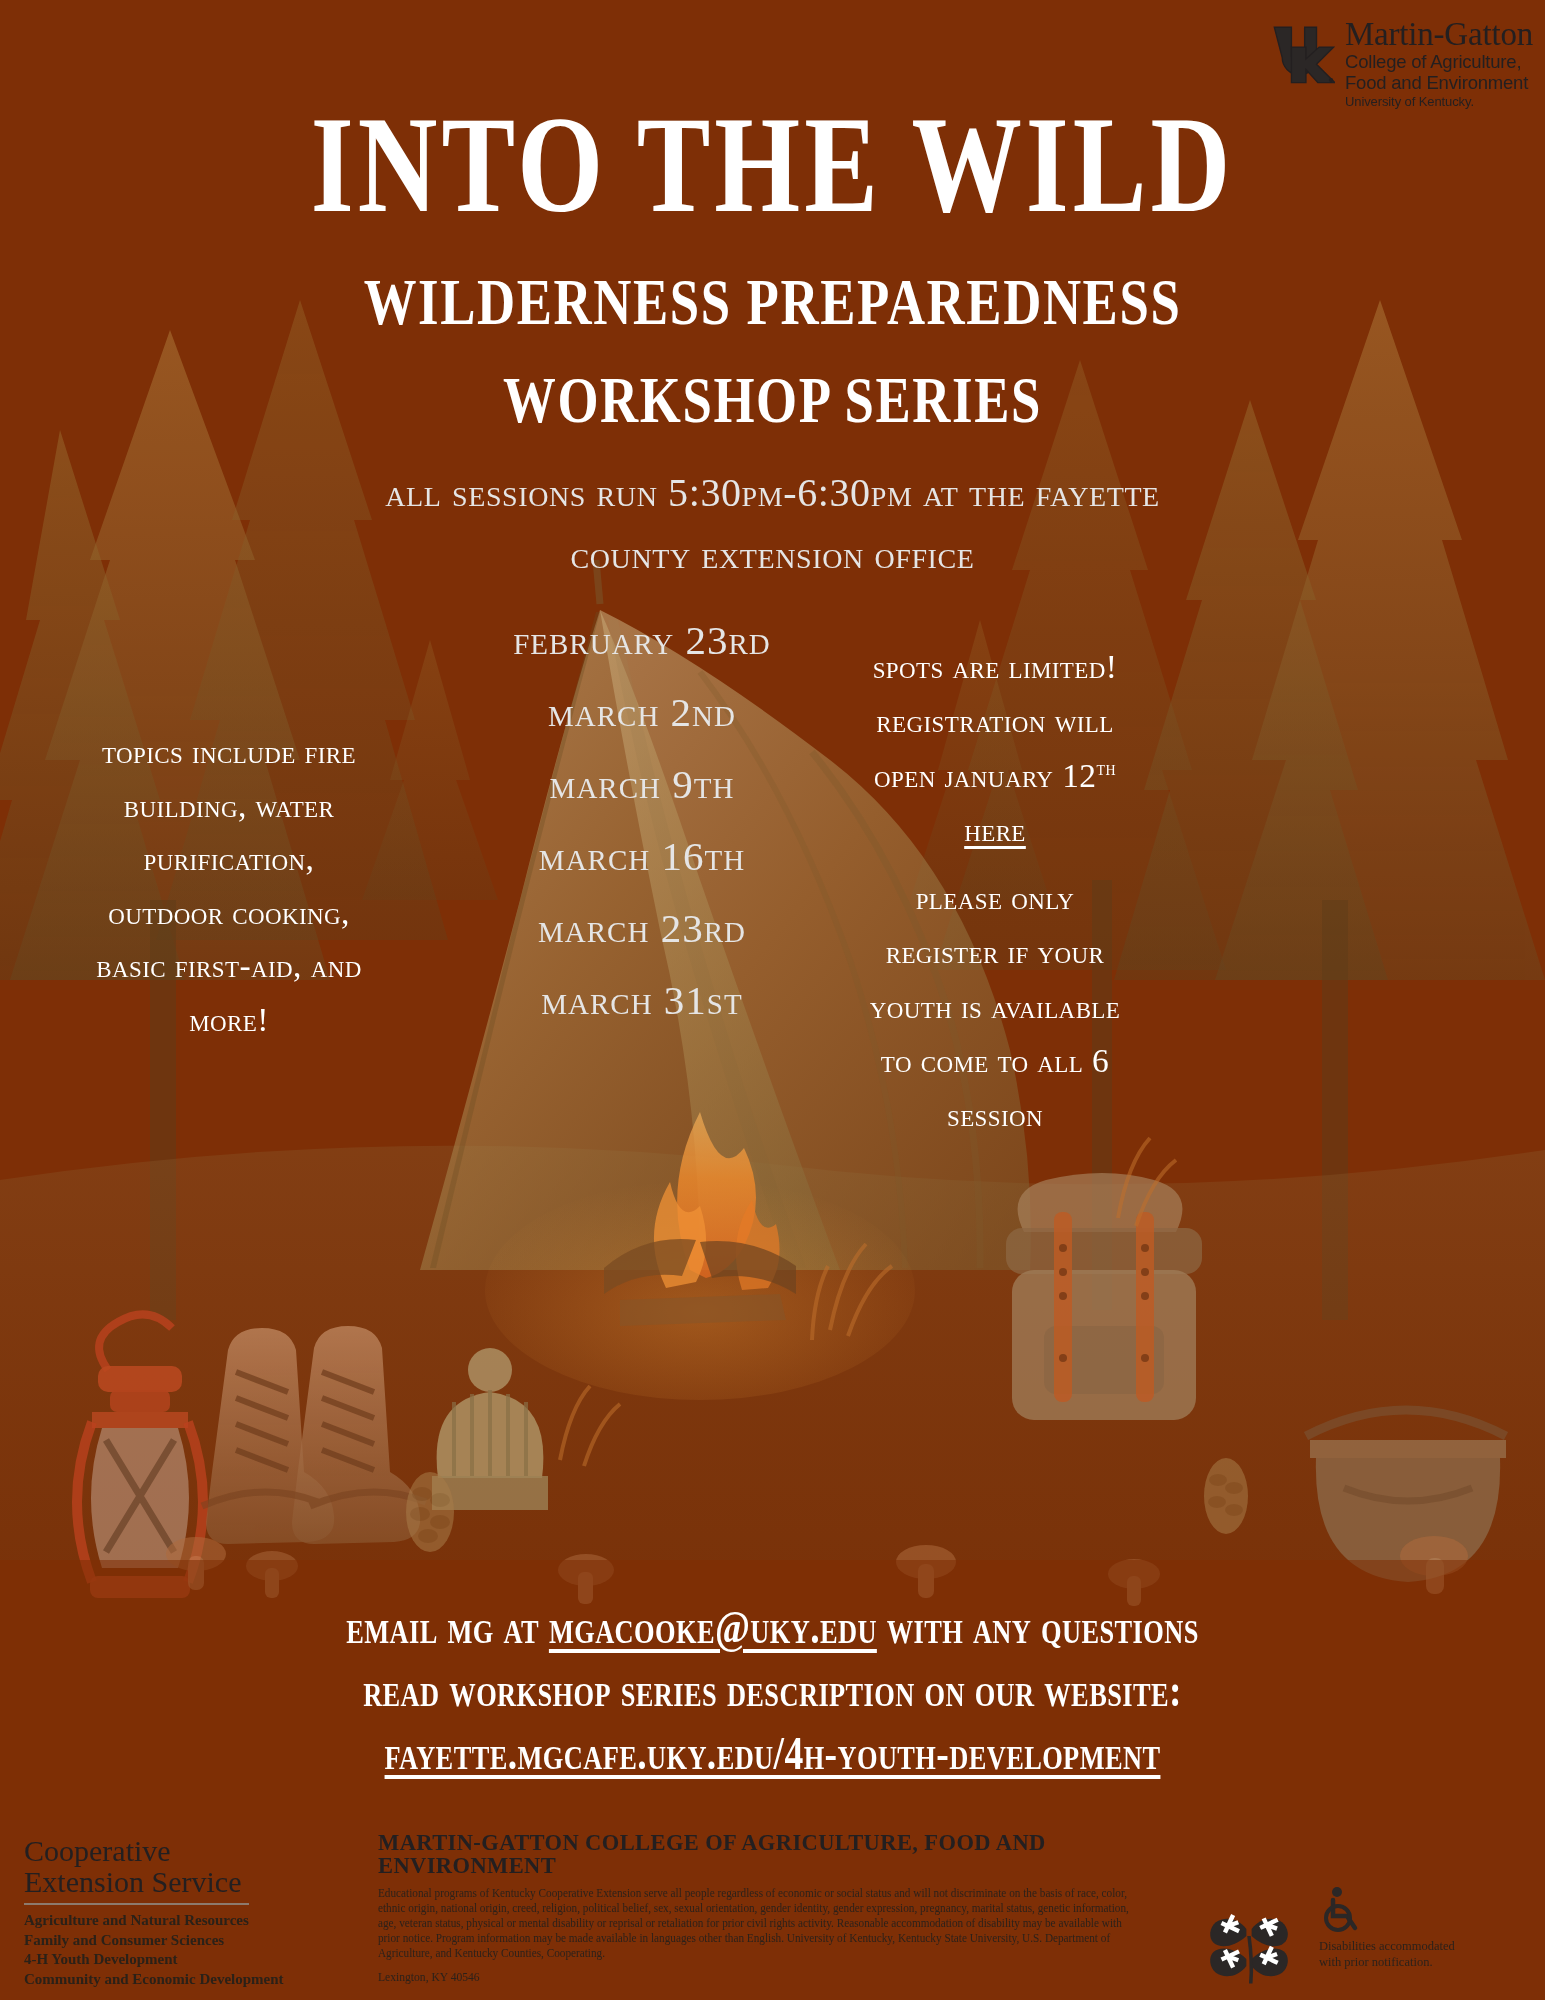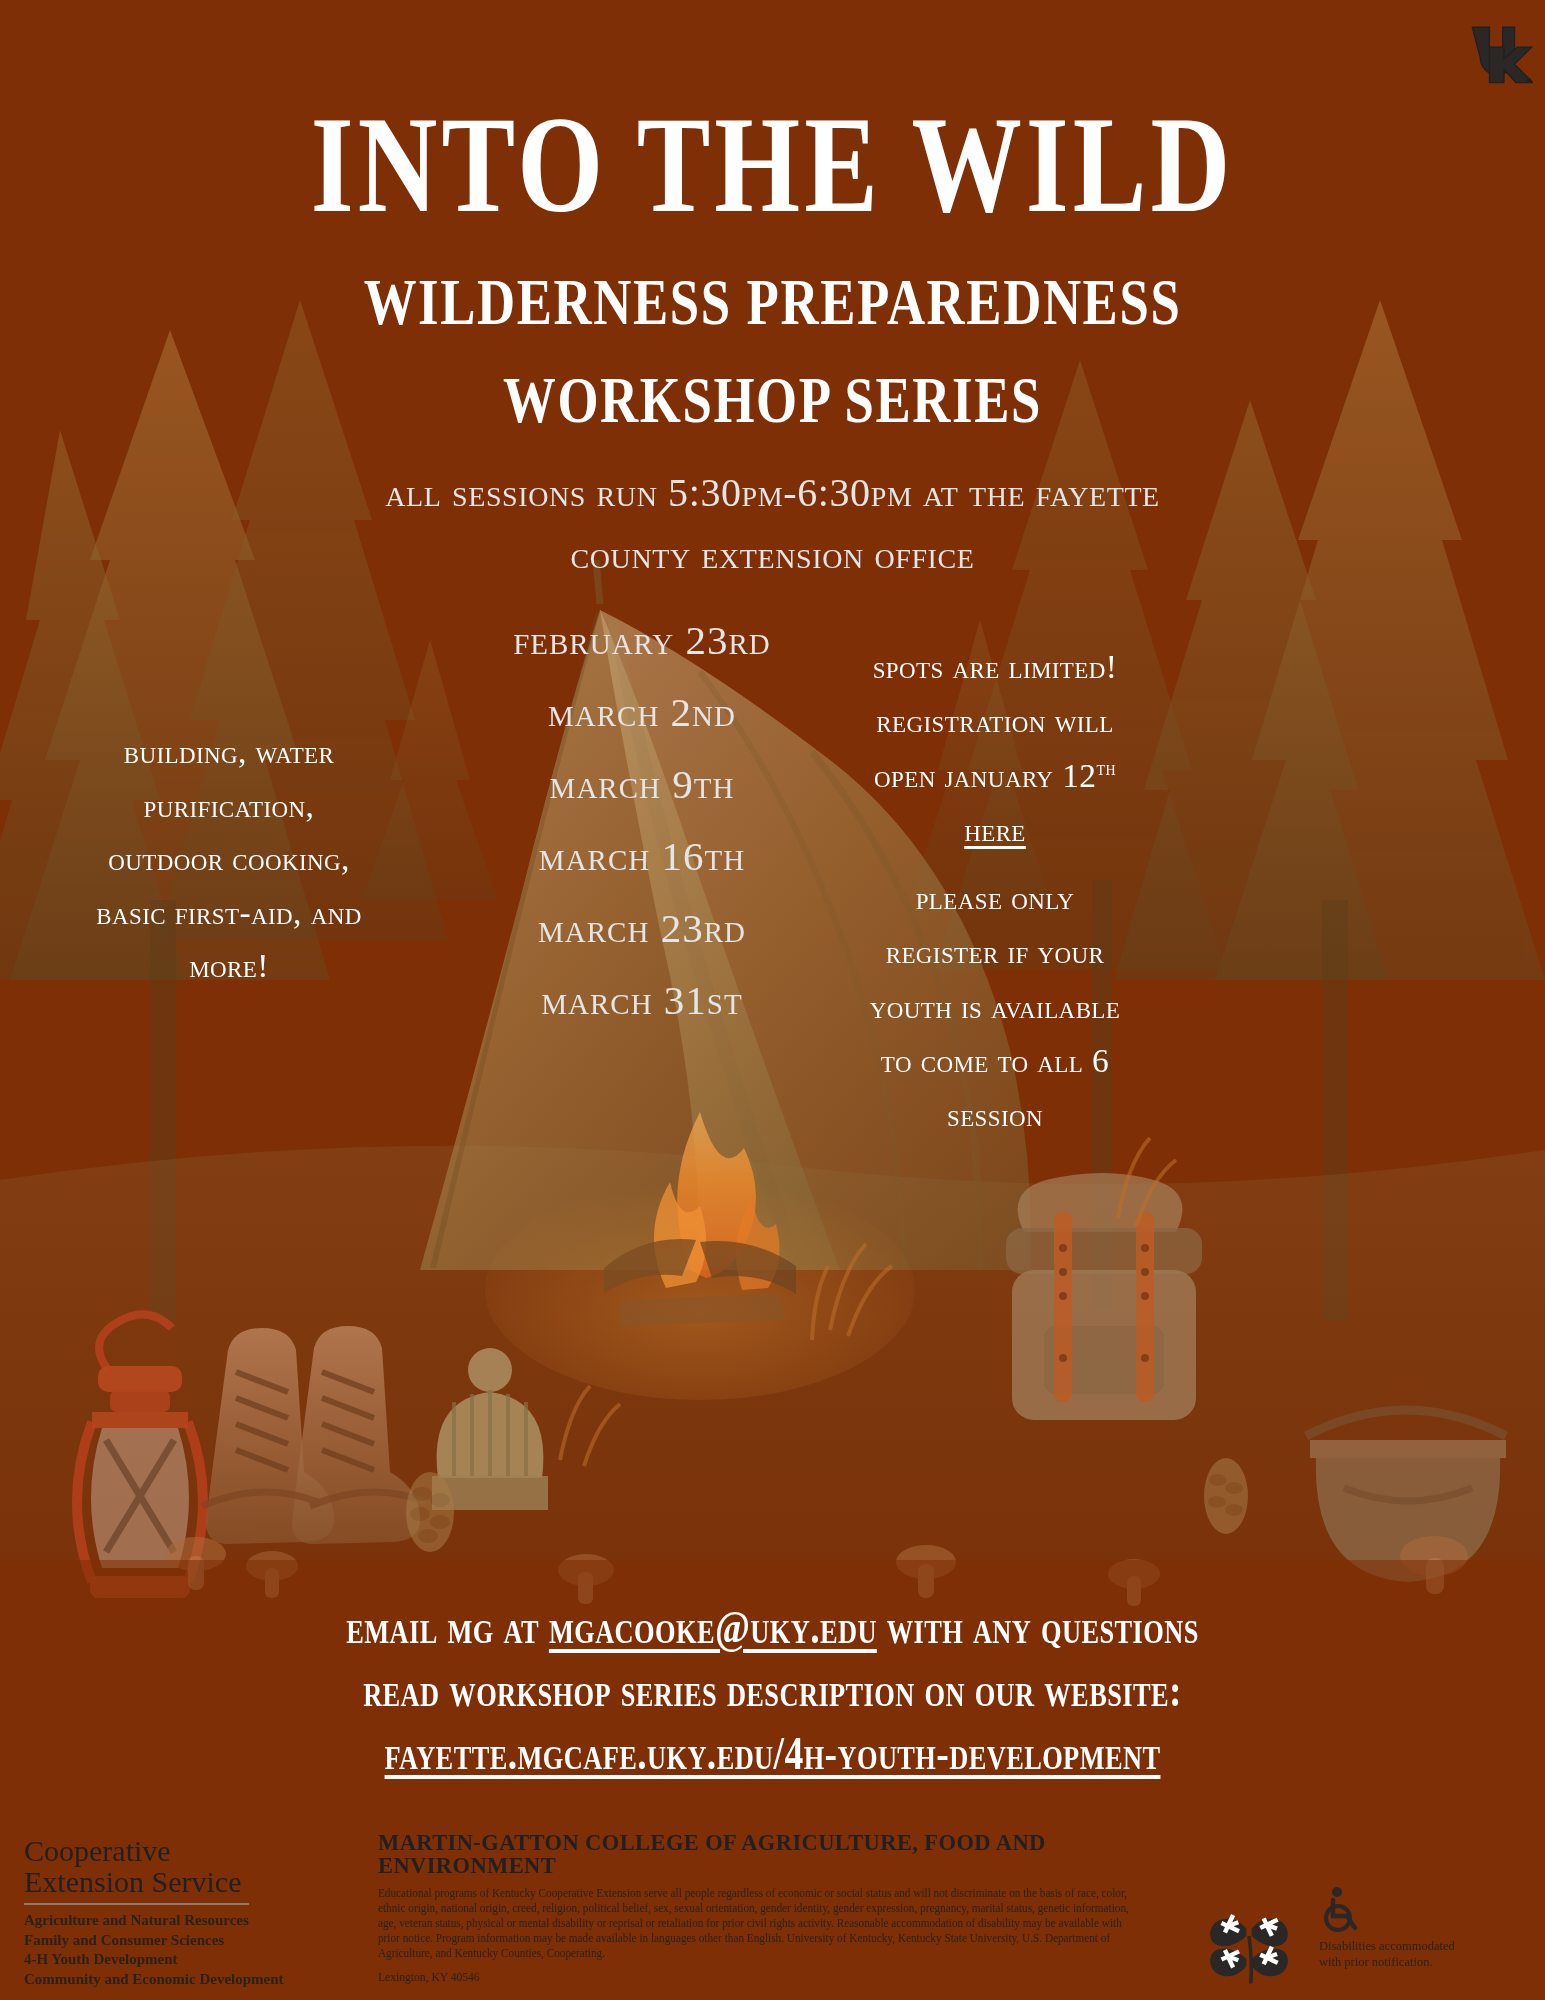--- a/index.html
+++ b/index.html
@@ -281,32 +281,39 @@
   </svg>
 
   <div id="uk-logo">
     <svg class="mark" viewBox="0 0 100 100">
       <g fill="#231f20" stroke="#231f20" stroke-width="2">
         <path d="M8 14 h26 v44 a10 10 0 0 0 20 0 V14 h18 v46 a26 26 0 0 1 -52 0 Z" fill="#2b2726"></path>
         <path d="M34 44 h22 v18 l20 -18 h22 L72 70 l28 28 H74 L56 78 v20 H34 Z" fill="#2b2726"></path>
       </g>
       <circle cx="94" cy="94" r="3.2" fill="#231f20"></circle>
     </svg>
+    <div class="words">
+      <div class="mg">Martin-Gatton</div>
+      <div class="l2">College of Agriculture,</div>
+      <div class="l3">Food and Environment</div>
+      <div class="l4">University of Kentucky.</div>
+    </div>
   </div>
 
   <div id="title" class="wild">INTO THE WILD</div>
   <div id="sub1" class="wild">WILDERNESS PREPAREDNESS</div>
   <div id="sub2" class="wild">WORKSHOP SERIES</div>
 
   <div id="whenwhere" class="sc blue">
     <div>ALL SESSIONS RUN 5:30PM-6:30PM AT THE FAYETTE</div>
     <div>COUNTY EXTENSION OFFICE</div>
   </div>
 
   <div id="col-left" class="sc">
+    <div>TOPICS INCLUDE FIRE</div>
     <div>BUILDING, WATER</div>
     <div>PURIFICATION,</div>
     <div>OUTDOOR COOKING,</div>
     <div>BASIC FIRST-AID, AND</div>
     <div>MORE!</div>
   </div>
 
   <div id="col-dates" class="sc blue">
     <div class="d">FEBRUARY 23RD</div>
     <div class="d">MARCH 2ND</div>

